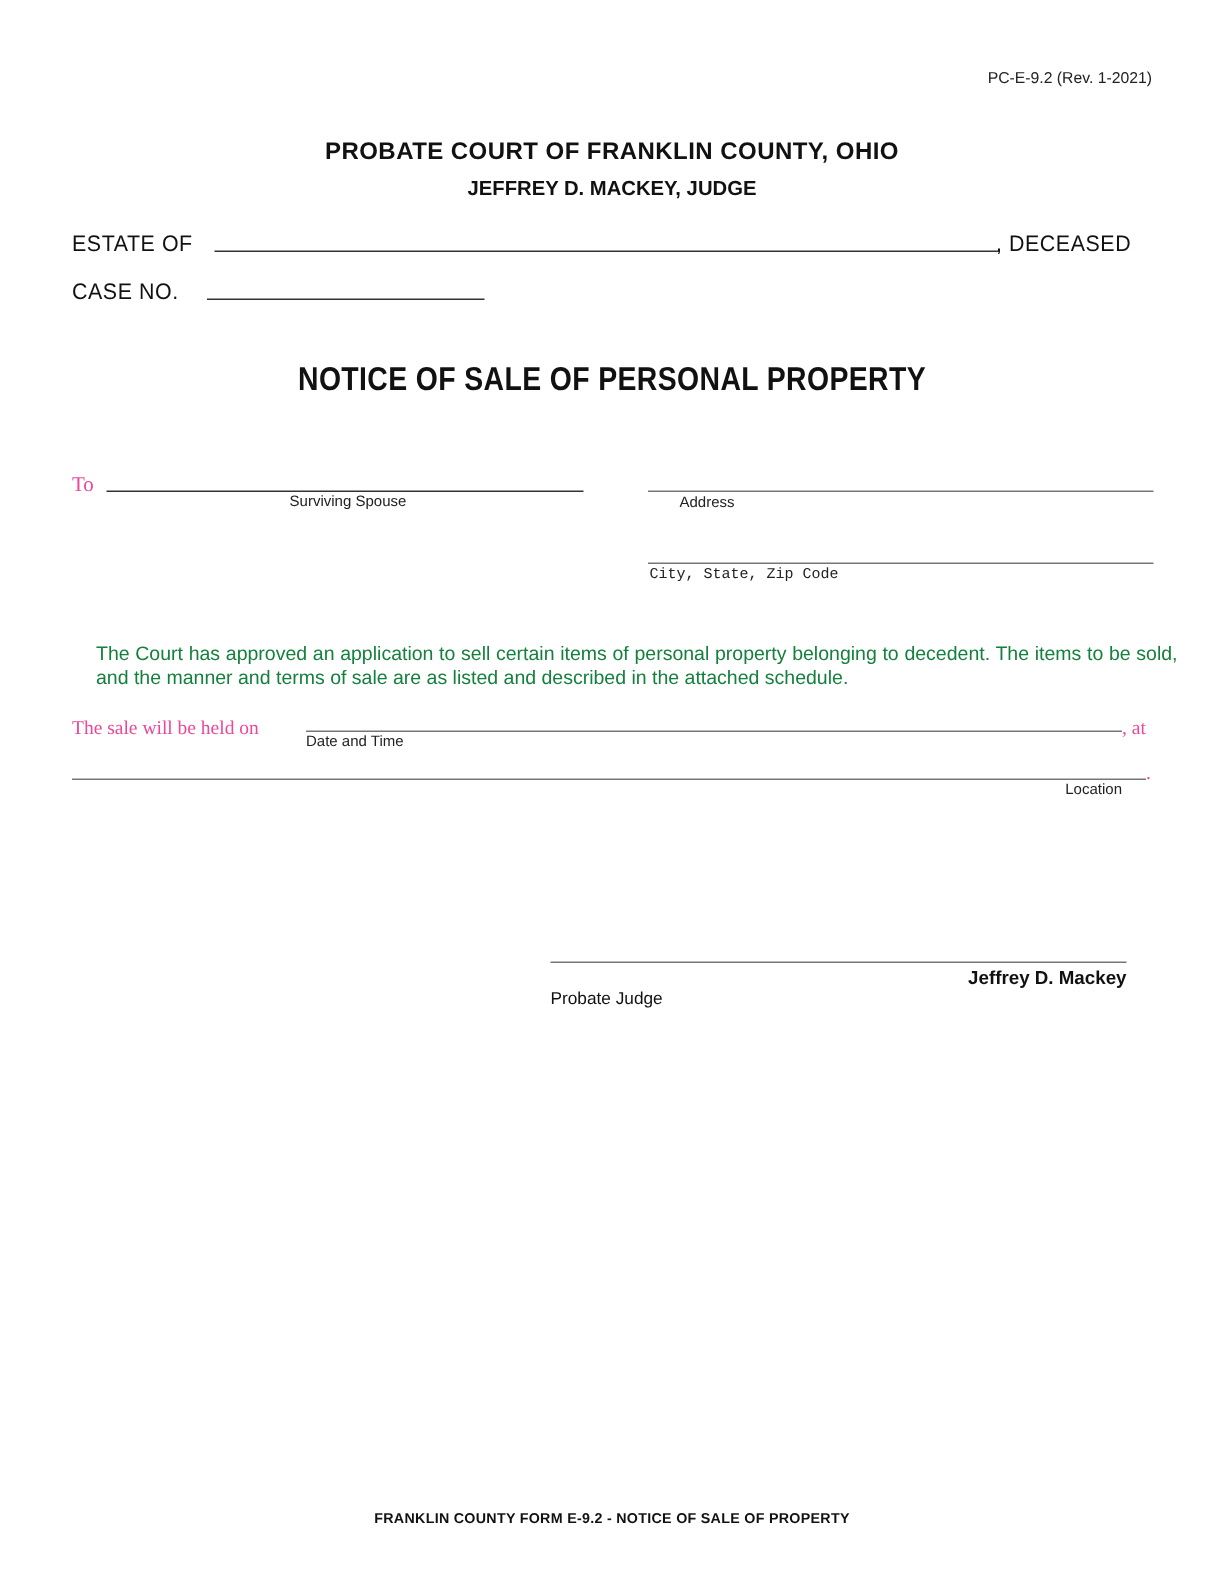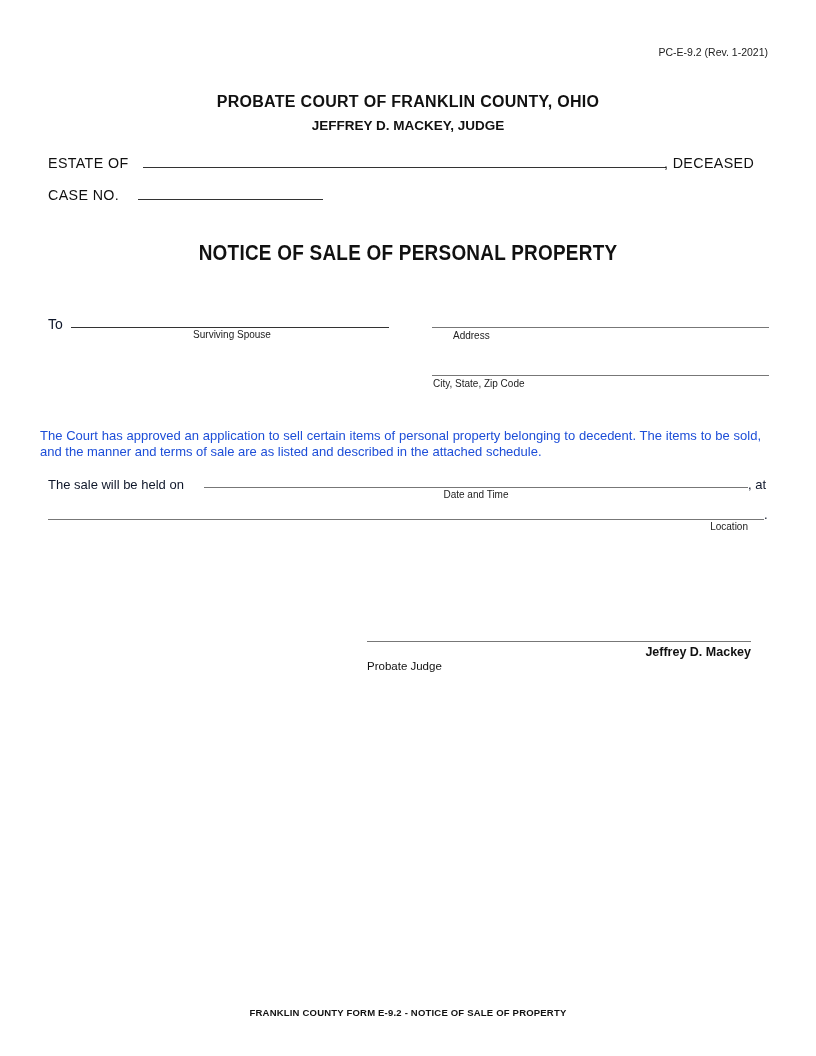--- a/index.html
+++ b/index.html
@@ -8,22 +8,22 @@
     .abs { position: absolute; }
     .formno { top: 46px; right: 48px; font-size: 10.5px; color: #222; }
     .court { top: 93px; left: 0; width: 816px; text-align: center; font-size: 16px; font-weight: bold; letter-spacing: 0.3px; }
     .judge { top: 118px; left: 0; width: 816px; text-align: center; font-size: 13.5px; font-weight: bold; }
     .row-label { font-size: 15px; letter-spacing: 0.4px; transform: scaleX(0.95); transform-origin: left; }
     .line { position: absolute; height: 0; border-top: 1.3px solid #333; }
     .line.grey { border-top: 1.6px solid #777; }
     .title { top: 240px; left: 0; width: 816px; text-align: center; font-size: 22px; font-weight: bold;
              transform: scaleX(0.86); transform-origin: center; letter-spacing: 0.3px; }
     .caption { font-size: 10px; color: #222; }
-    .para { top: 428px; left: 40px; width: 721px; font-size: 13px; line-height: 16px; text-align: justify; text-align-last: left; color: #1d4ed8; }
-    .t13 { font-size: 13px; color: #0f172a; }
+    .para { top: 428px; left: 64px; width: 721px; font-size: 13px; line-height: 16px; text-align: justify; text-align-last: left; color: #15803d; }
+    .t13 { font-size: 13px; color: #ec4899; font-family: Liberation Serif, serif; }
     .sig-name { top: 645px; left: 367px; width: 384px; text-align: right; font-size: 12.5px; font-weight: bold; }
     .sig-title { top: 660px; left: 367px; width: 384px; font-size: 11.5px; }
     .footer { top: 1007px; left: 0; width: 816px; text-align: center; font-size: 9.5px; font-weight: bold; letter-spacing: 0.2px; }
   </style>
 </head>
 <body>
 
 <div class="abs formno">PC-E-9.2 (Rev. 1-2021)</div>
 <div class="abs court">PROBATE COURT OF FRANKLIN COUNTY, OHIO</div>
 <div class="abs judge">JEFFREY D. MACKEY, JUDGE</div>
@@ -38,28 +38,28 @@
 <div class="abs title">NOTICE OF SALE OF PERSONAL PROPERTY</div>
 
 <div class="abs t13" style="top:316px; left:48px; font-size:14px;">To</div>
 <div class="line" style="top:327px; left:71px; width:318px;"></div>
 <div class="abs caption" style="top:329px; left:71px; width:322px; text-align:center;">Surviving Spouse</div>
 
 <div class="line grey" style="top:327px; left:432px; width:337px;"></div>
 <div class="abs caption" style="top:330px; left:433px;margin-left:20px;">Address</div>
 
 <div class="line grey" style="top:375px; left:432px; width:337px;"></div>
-<div class="abs caption" style="top:378px; left:433px;">City, State, Zip Code</div>
+<div class="abs caption" style="top:378px; left:433px;font-family:Liberation Mono, monospace;">City, State, Zip Code</div>
 
 <div class="abs para">The Court has approved an application to sell certain items of personal property belonging to decedent. The items to be sold, and the manner and terms of sale are as listed and described in the attached schedule.</div>
 
 <div class="abs t13" style="top:477px; left:48px;">The sale will be held on</div>
 <div class="line grey" style="top:487px; left:204px; width:544px;"></div>
 <div class="abs t13" style="top:477px; left:748px;">, at</div>
-<div class="abs caption" style="top:489px; left:204px; width:544px; text-align:center;">Date and Time</div>
+<div class="abs caption" style="top:489px; left:204px; width:544px; ">Date and Time</div>
 
 <div class="line grey" style="top:519px; left:48px; width:716px;"></div>
 <div class="abs t13" style="top:507px; left:764px;">.</div>
 <div class="abs caption" style="top:521px; left:48px; width:700px; text-align:right;">Location</div>
 
 <div class="line grey" style="top:641px; left:367px; width:384px;"></div>
 <div class="abs sig-name">Jeffrey D. Mackey</div>
 <div class="abs sig-title">Probate Judge</div>
 
 <div class="abs footer">FRANKLIN COUNTY FORM E-9.2 - NOTICE OF SALE OF PROPERTY</div>

